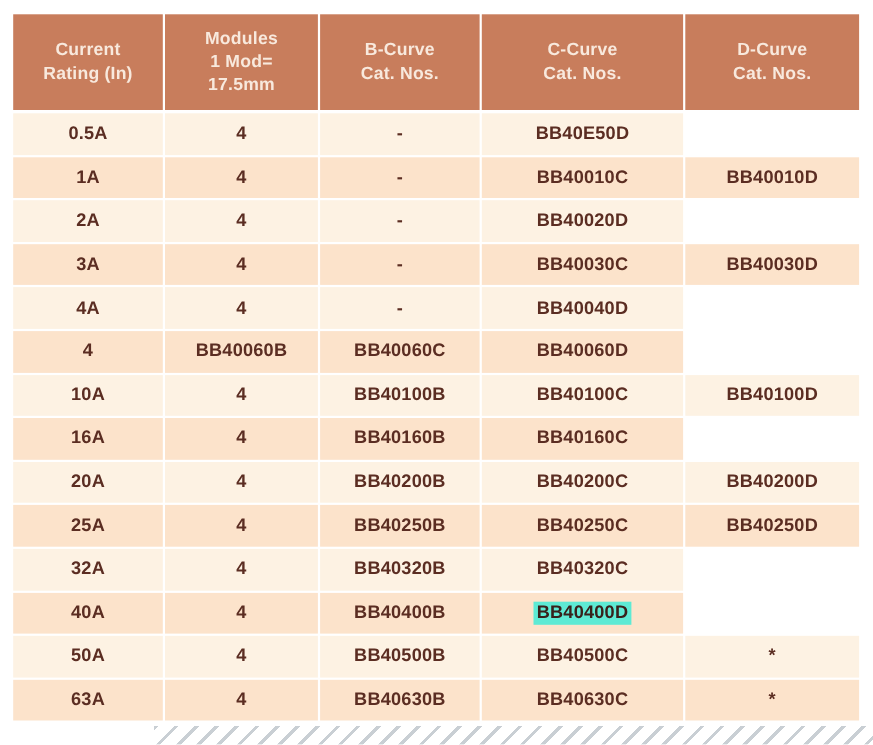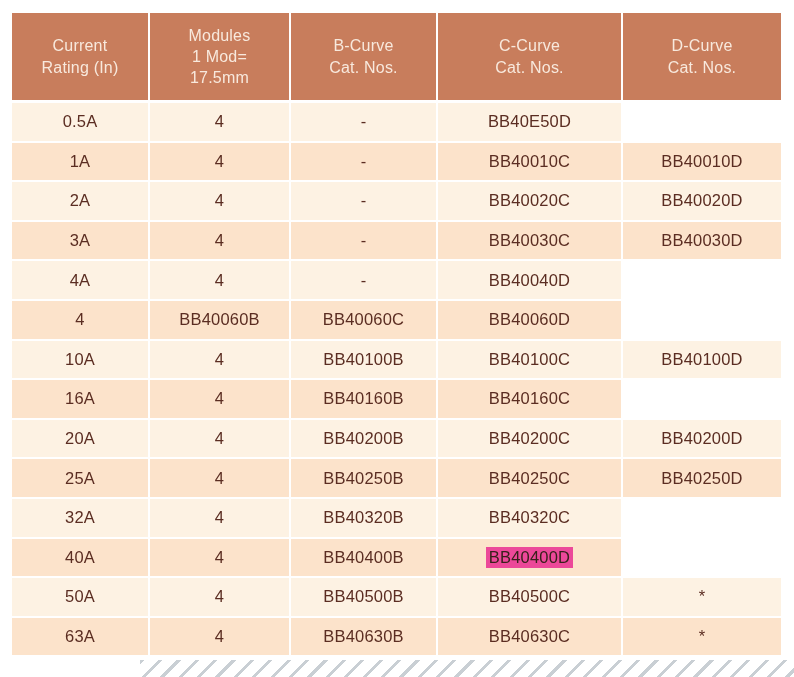--- a/index.html
+++ b/index.html
@@ -13,20 +13,21 @@
     width: 794px;
     height: 677px;
     background: #ffffff;
     overflow: hidden;
   }
   .catalog-table {
     position: absolute;
     left: 12px;
     top: 13px;
     width: 769px;
+    font-weight: bold;
   }
   .header-row {
     display: grid;
     grid-template-columns: 136px 139px 145px 183px 158px;
     column-gap: 2px;
     margin-bottom: 3px;
   }
   .header-cell {
     background: #c87d5c;
     color: #f8e9dd;
@@ -56,21 +57,21 @@
     align-items: center;
     justify-content: center;
     font-size: 16.5px;
     color: #5b2d22;
     letter-spacing: 0.2px;
   }
   .row.light .cell { background: #fdf2e3; }
   .row.dark  .cell { background: #fce3cb; }
   .cell-value { padding: 1px 3px; }
   .cell-value.selected {
-    background: #ec4899;
+    background: #5eead4;
     color: #38211b;
   }
   .torn-edge {
     position: absolute;
     left: 140px;
     right: -15px;
     bottom: 0;
     height: 17px;
     background: repeating-linear-gradient(
       135deg,
@@ -138,23 +139,20 @@
           <div class="cell">
             <span class="cell-value">2A</span>
           </div>
           <div class="cell">
             <span class="cell-value">4</span>
           </div>
           <div class="cell">
             <span class="cell-value">-</span>
           </div>
           <div class="cell">
-            <span class="cell-value">BB40020C</span>
-          </div>
-          <div class="cell">
             <span class="cell-value">BB40020D</span>
           </div>
         </div>
         <div class="row dark">
           <div class="cell">
             <span class="cell-value">3A</span>
           </div>
           <div class="cell">
             <span class="cell-value">4</span>
           </div>

